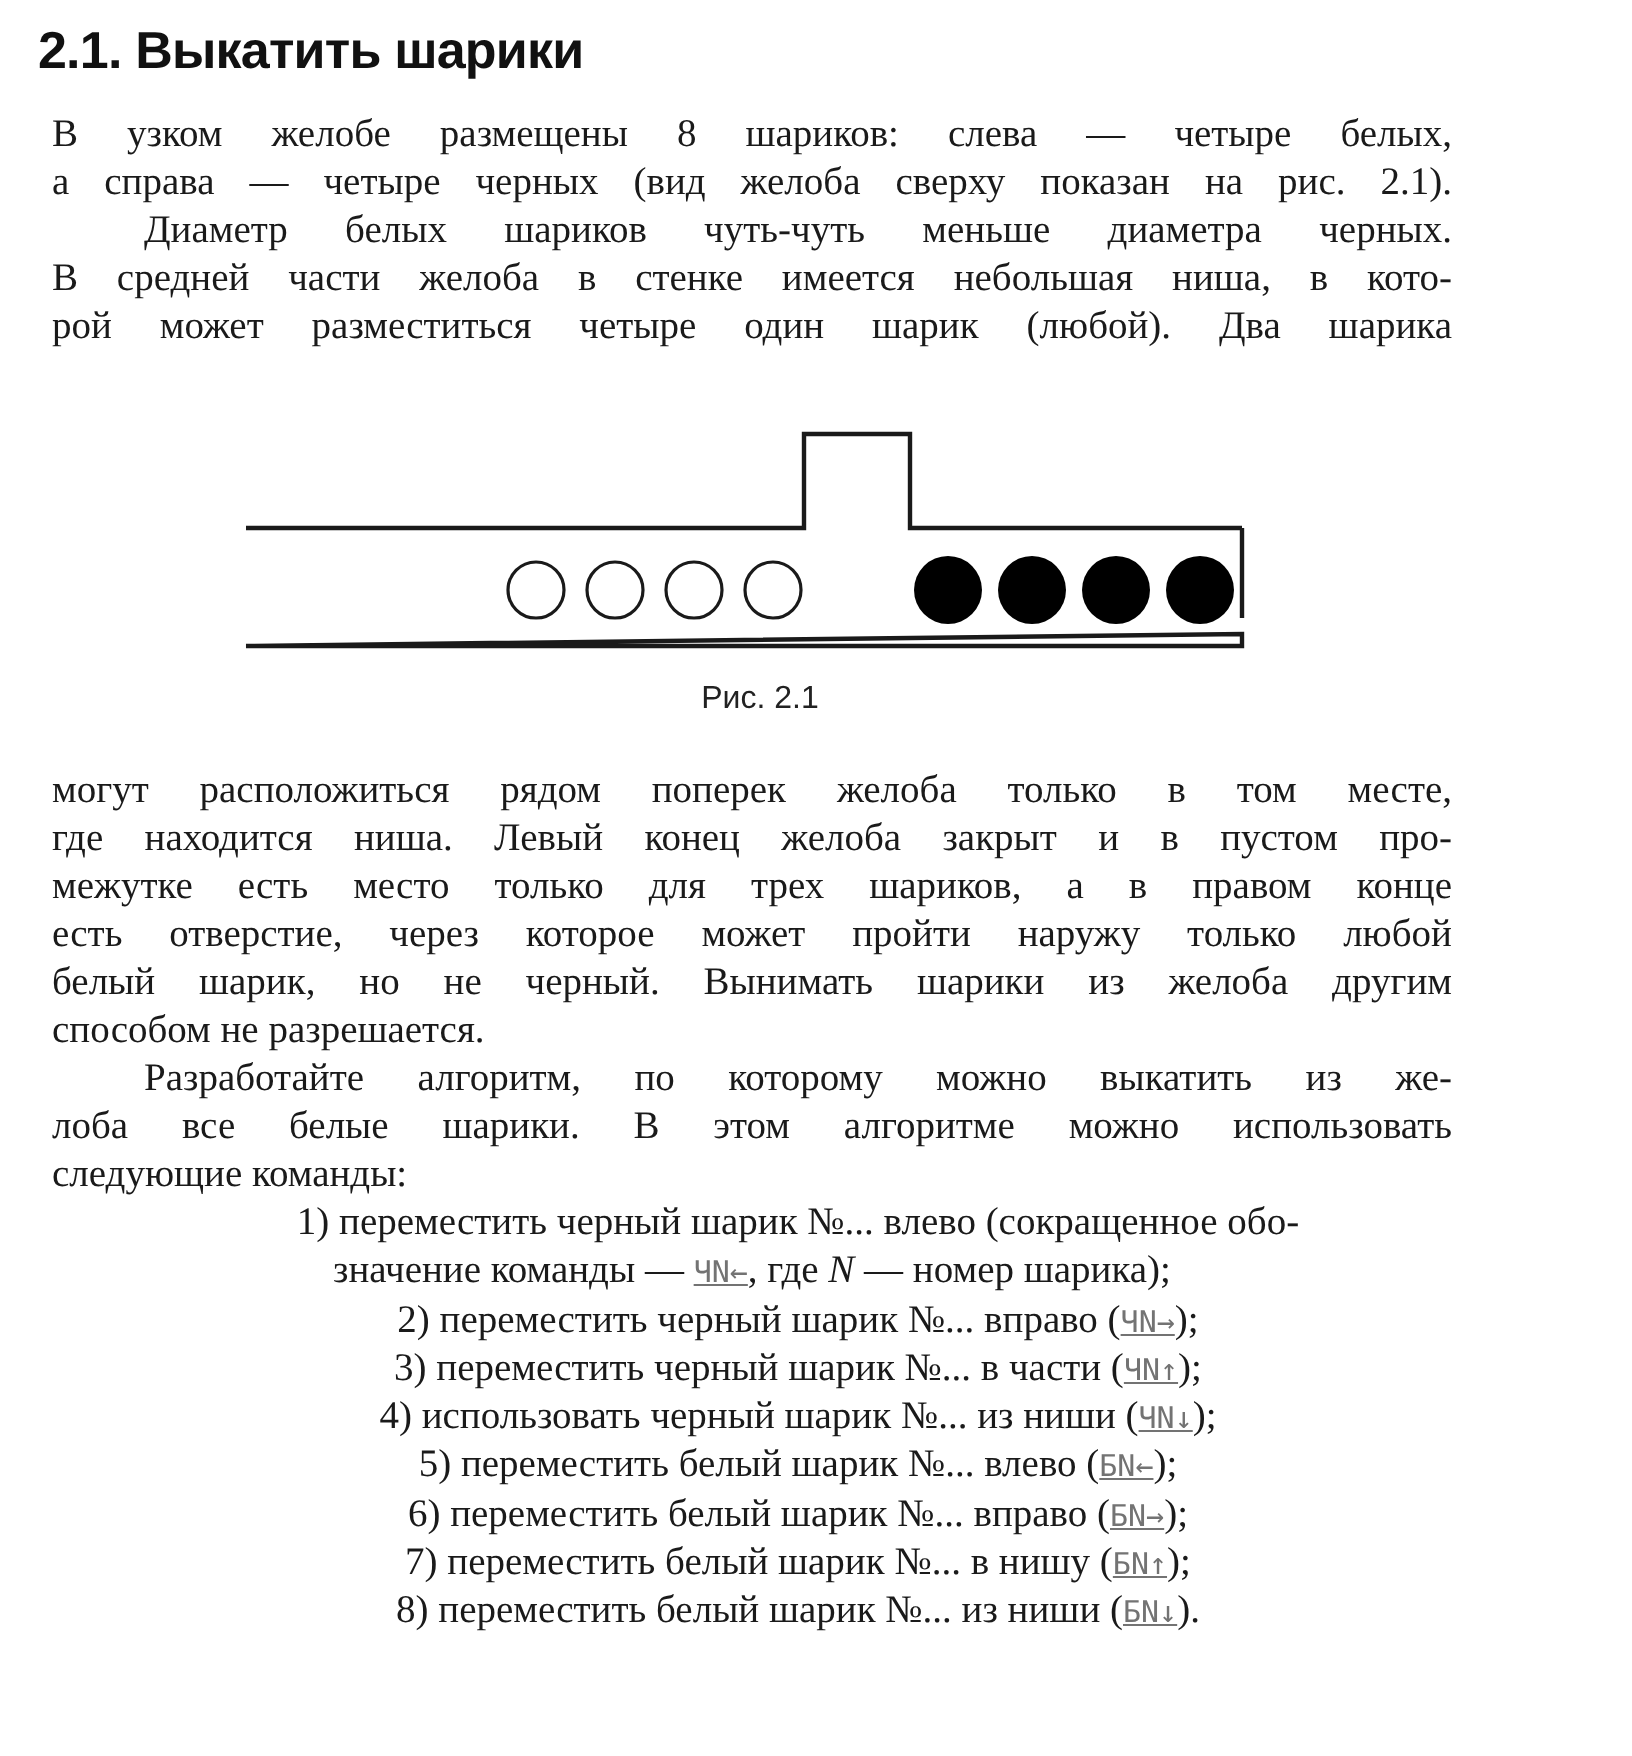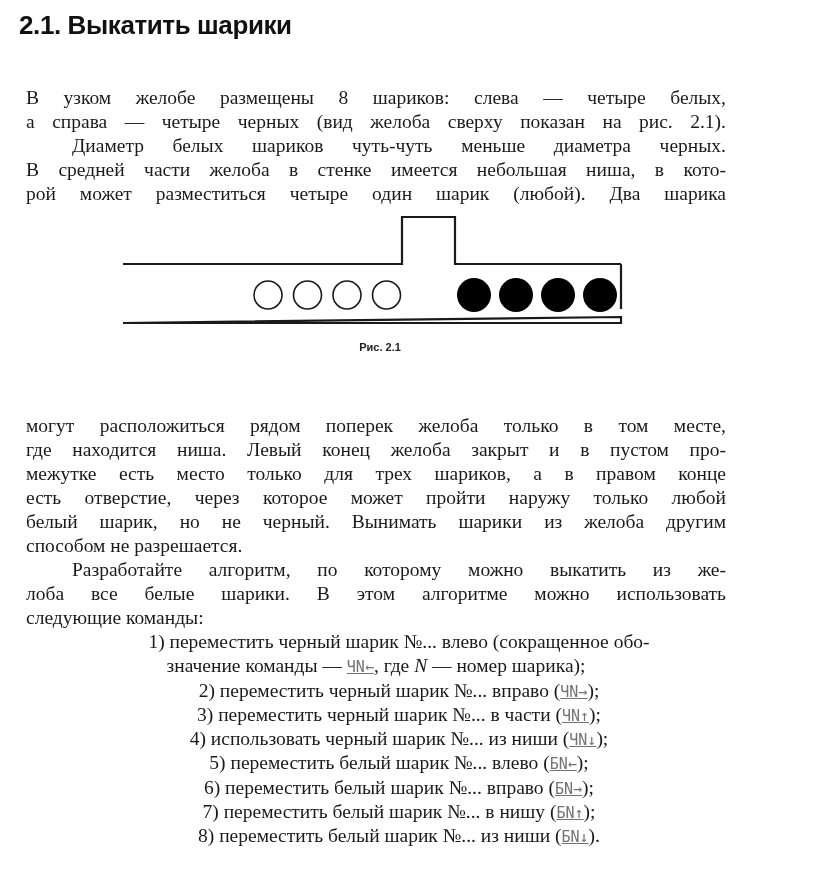--- a/index.html
+++ b/index.html
@@ -6,29 +6,29 @@
     body { width: 816px; height: 878px; position: relative; overflow: hidden; color: #1a1a1a; }
     .page { position: absolute; left: 0; top: 0; width: 816px; height: 878px; }
     .title {
       position: absolute; left: 19px; top: 10px;
       font-family: "Liberation Sans", sans-serif; font-weight: bold;
       font-size: 26px; letter-spacing: -0.4px; color: #111;
     }
     .p {
       position: absolute; left: 26px; width: 700px;
       font-family: "Liberation Serif", serif; font-size: 19.5px;
-      line-height: 24px; color: #1a1a1a; white-space: nowrap; margin-top: 30px;
+      line-height: 24px; color: #1a1a1a; white-space: nowrap;
     }
     .line { display: block; height: 24px; text-align: justify; text-align-last: justify; }
     .line.last { text-align-last: left; }
     .indent { padding-left: 46px; }
     .fig { position: absolute; left: 118px; top: 205px; }
     .caption {
       position: absolute; left: 0; top: 341px; width: 816px; text-align: center;
-      font-family: "Liberation Sans", sans-serif; font-weight: bold; font-size: 11px; color: #222;
+      font-family: "Liberation Sans", sans-serif; font-weight: normal; font-size: 16px; color: #222;
     }
     .caption span { position: relative; left: -28px; }
     .cmd { display: block; height: 24.3px; text-align: center; }
     .code { font-family: "DejaVu Sans Mono", monospace; font-size: 15px; color: #737373; text-decoration: underline; }
     .ital { font-style: italic; }
   </style>
 </head>
 <body>
 
 <div class="page">

